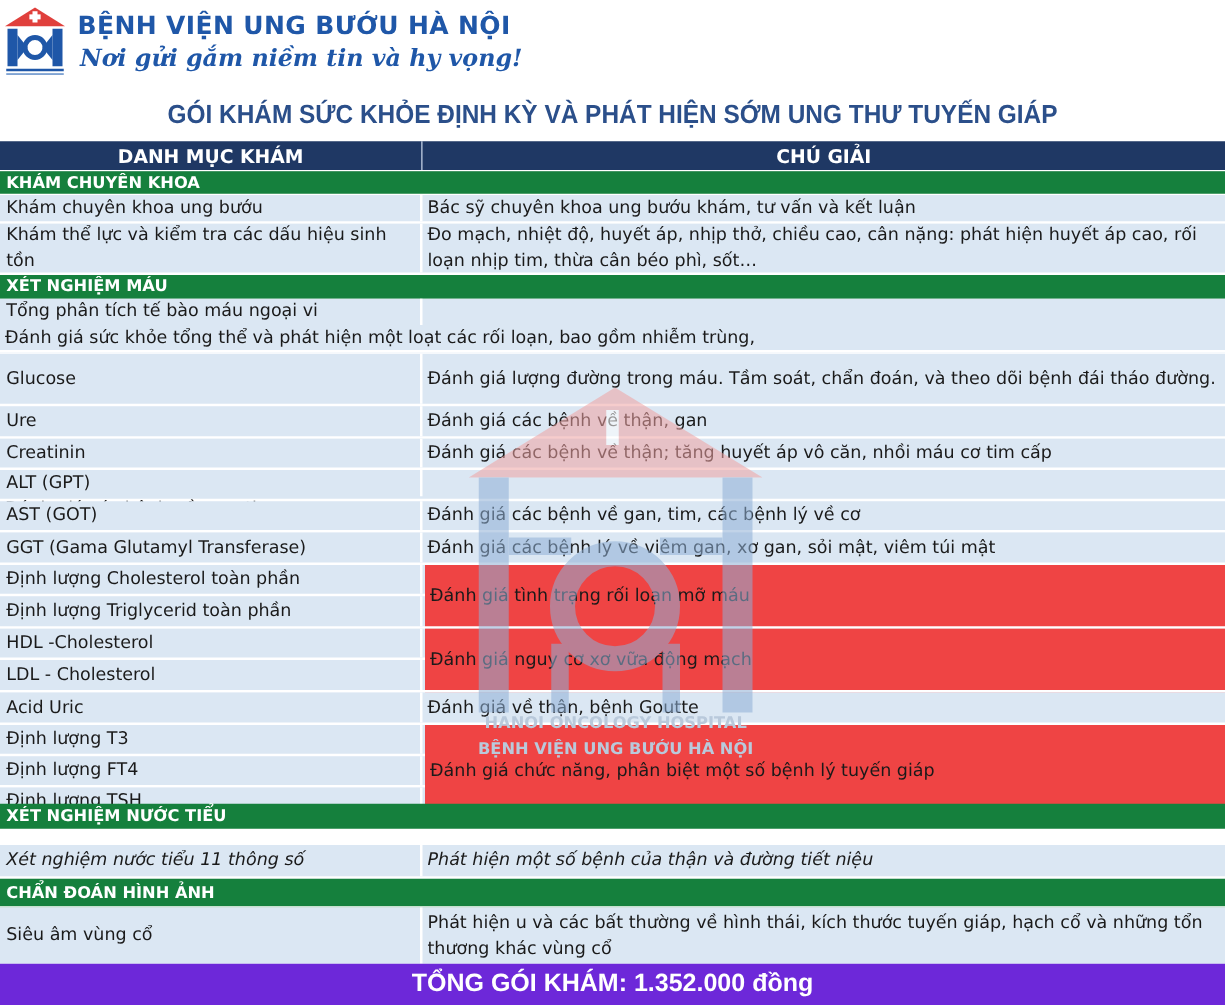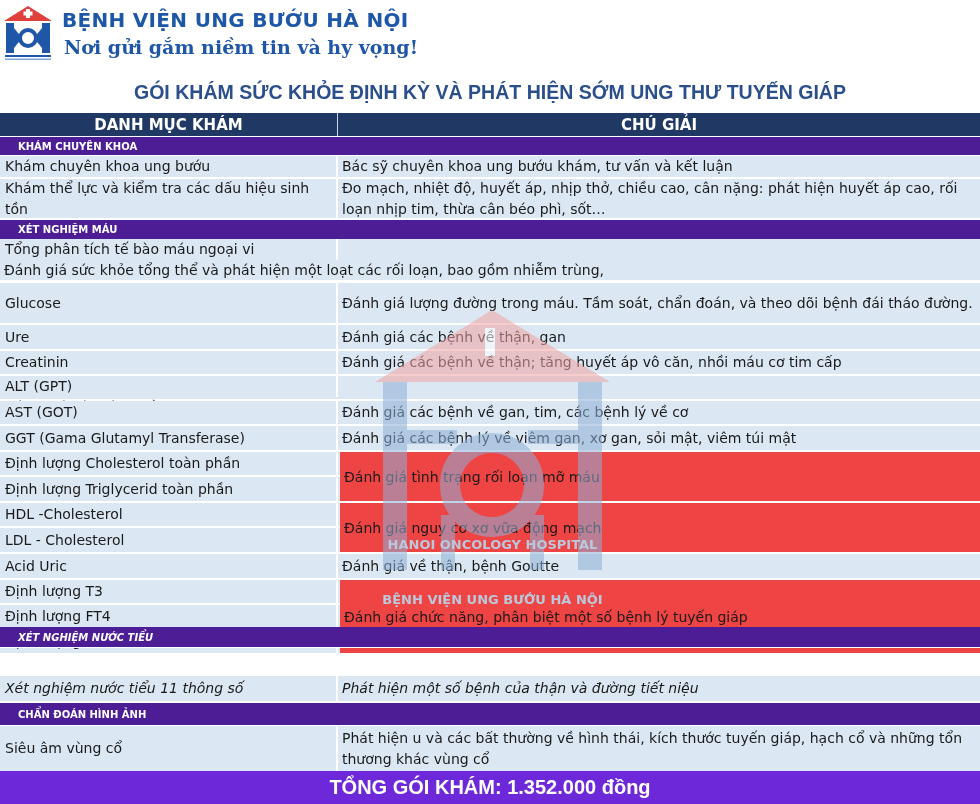--- a/index.html
+++ b/index.html
@@ -2,46 +2,46 @@
 <html><head>
 <meta charset="utf-8">
 <style>
   * { box-sizing: border-box; margin: 0; padding: 0; }
   html, body { width: 980px; height: 804px; background: #ffffff; overflow: hidden; }
   body { position: relative; font-family: "DejaVu Sans", sans-serif; color: #1a1a1a; }
 
   .brand { position: absolute; left: 0; top: 0; width: 420px; height: 72px; }
   .brand-logo { position: absolute; left: 2px; top: 4px; width: 52px; height: 58px; }
   .brand-name { position: absolute; left: 62px; top: 8px; font-family: "DejaVu Sans", sans-serif; font-weight: bold; font-size: 20px; color: #1f57a8; letter-spacing: 0.3px; white-space: nowrap; }
-  .brand-slogan { position: absolute; left: 64px; top: 36px; font-family: "DejaVu Serif", serif; font-weight: bold; font-size: 19px; color: #1f57a8; white-space: nowrap; }
+  .brand-slogan { position: absolute; left: 64px; top: 36px; font-family: "DejaVu Serif", serif; font-style: italic; font-weight: bold; font-size: 19px; color: #1f57a8; white-space: nowrap; }
 
   .doc-title { position: absolute; left: 0; top: 80px; width: 980px; text-align: center; font-family: "Liberation Sans", sans-serif; font-weight: bold; font-size: 21px; color: #2b4f8a; white-space: nowrap; transform: scaleX(0.93); }
 
   .table { position: absolute; left: 0; top: 113px; width: 980px; }
   .row { position: absolute; left: 0; width: 980px; display: flex; }
   .col-h { height: 100%; display: flex; align-items: center; }
   .c1 { width: 338px; border-right: 2px solid #ffffff; padding-left: 5px; }
   .c2 { width: 642px; padding-left: 4px; }
 
   .hdr { background: #1f3864; color: #ffffff; font-family: "DejaVu Sans", sans-serif; font-weight: bold; font-size: 15px; border-bottom: 1px solid #ffffff; }
   .hdr .c1, .hdr .c2 { justify-content: center; padding-left: 0; }
   .hdr .c1 { border-right: 1px solid #c8d4e8; }
 
-  .sec { background: #4c1d95; color: #ffffff; font-family: "DejaVu Sans", sans-serif; font-weight: bold; font-size: 10px; padding-left: 18px; align-items: center; border-bottom: 1px solid #ffffff; }
+  .sec { background: #15803d; color: #ffffff; font-family: "DejaVu Sans", sans-serif; font-weight: bold; font-size: 13px; padding-left: 5px; align-items: center; border-bottom: 1px solid #ffffff; }
 
   .data { background: #dbe7f3; font-size: 14px; color: #1a1a1a; border-bottom: 2px solid #ffffff; }
   .data .c1, .data .c2 { line-height: 21px; }
 
   .merged { position: absolute; left: 340px; width: 640px; background: #ef4444; display: flex; align-items: center; padding-left: 4px; font-size: 14px; border-bottom: 2px solid #ffffff; }
 
   .total { position: absolute; left: 0; top: 771px; width: 980px; height: 33px; background: #6d28d9; color: #ffffff; font-family: "Liberation Sans", sans-serif; font-weight: bold; font-size: 20px; display: flex; align-items: center; justify-content: center; }
 
   .watermark { position: absolute; left: 375px; top: 310px; width: 235px; height: 310px; pointer-events: none; opacity: 0.55; }
   .wm-text1, .wm-text2 { position: absolute; left: 380px; width: 225px; text-align: center; font-family: "DejaVu Sans", sans-serif; font-weight: bold; font-size: 13px; color: #b9c9db; white-space: nowrap; pointer-events: none; }
-  .wm-text1 { top: 537px; }
+  .wm-text1 { top: 571px; }
   .wm-text2 { top: 592px; }
 </style>
 </head>
 <body>
 
 <div class="brand">
   <svg class="brand-logo" viewBox="0 0 52 58">
     <polygon points="2,17 26,2 50,17" fill="#e0403c"></polygon>
     <rect x="24" y="5" width="4" height="9" fill="#ffffff"></rect>
     <rect x="21.5" y="7.5" width="9" height="4" fill="#ffffff"></rect>
@@ -138,21 +138,21 @@
   <div class="row data" style="top:492px;height:25px;">
     <div class="col-h c1">Định lượng FT4</div>
     <div class="col-h c2"></div>
   </div>
   <div class="row data" style="top:517px;height:25px;">
     <div class="col-h c1">Định lượng TSH</div>
     <div class="col-h c2"></div>
   </div>
   <div class="merged" style="top:467px;height:75px;">Đánh giá chức năng, phân biệt một số bệnh lý tuyến giáp</div>
 
-  <div class="row sec" style="top:514px;height:21px;font-style:italic;">XÉT NGHIỆM NƯỚC TIỂU</div>
+  <div class="row sec" style="top:530px;height:21px;">XÉT NGHIỆM NƯỚC TIỂU</div>
   <div class="row data" style="top:563px;height:27px;font-style:italic;">
     <div class="col-h c1">Xét nghiệm nước tiểu 11 thông số</div>
     <div class="col-h c2">Phát hiện một số bệnh của thận và đường tiết niệu</div>
   </div>
 
   <div class="row sec" style="top:590px;height:23px;">CHẨN ĐOÁN HÌNH ẢNH</div>
   <div class="row data" style="top:613px;height:45px;border-bottom:none;">
     <div class="col-h c1">Siêu âm vùng cổ</div>
     <div class="col-h c2">Phát hiện u và các bất thường về hình thái, kích thước tuyến giáp, hạch cổ và những tổn thương khác vùng cổ</div>
   </div>

